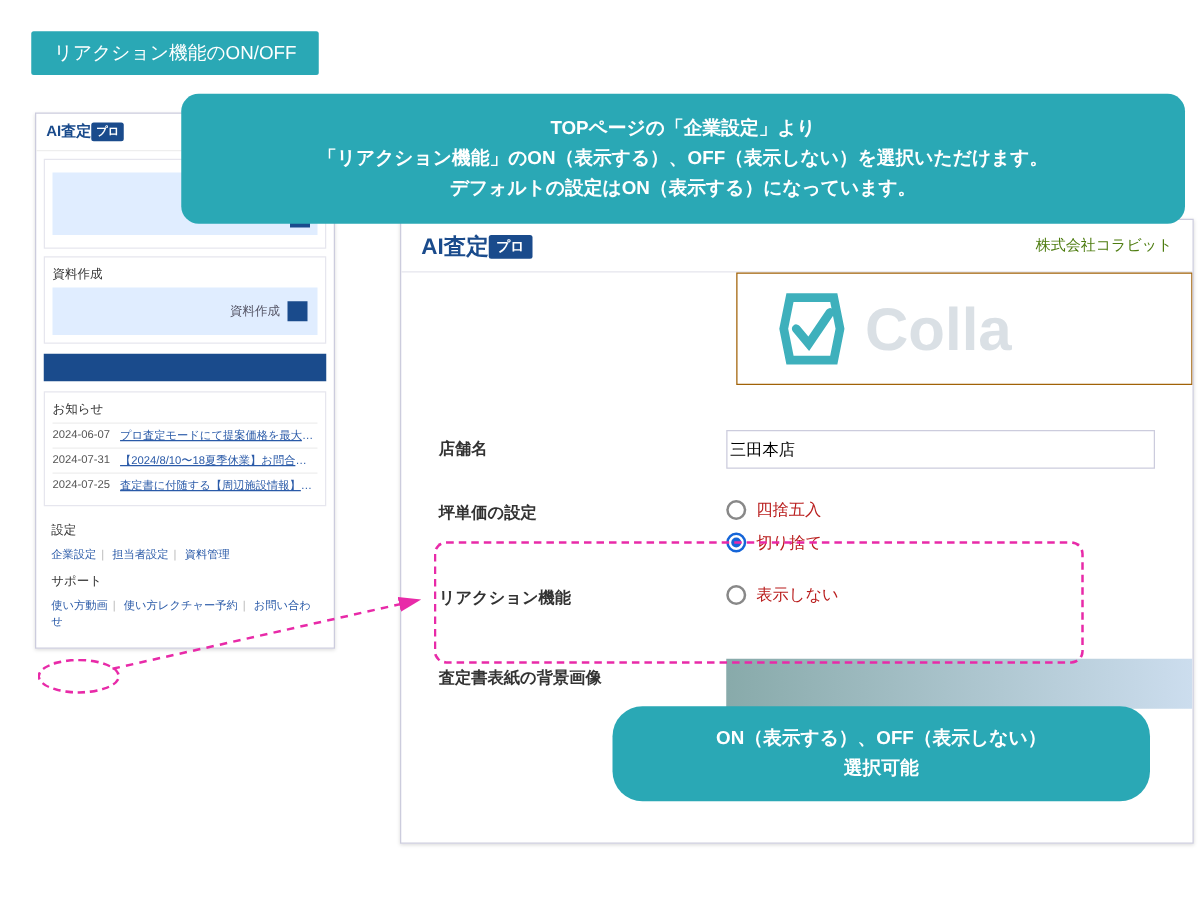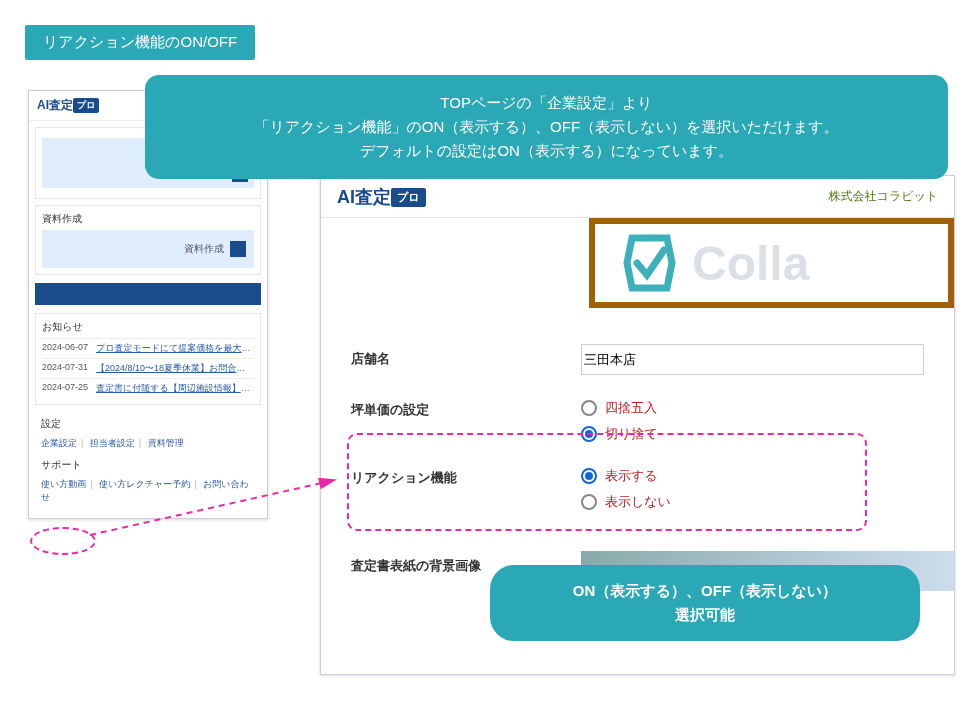--- a/index.html
+++ b/index.html
@@ -28,21 +28,21 @@
     position: absolute;
     left: 145px; top: 75px;
     width: 803px;
     background: #2aa8b5;
     color: #fff;
     padding: 16px 24px;
     border-radius: 14px;
     text-align: center;
     font-size: 15px;
     line-height: 1.6;
-    font-weight: 400;
+    font-weight: 700;
     z-index: 5;
   }
 
   
   .left-panel {
     position: absolute;
     left: 28px; top: 90px;
     width: 240px;
     border: 1px solid #ccd;
     background: #fff;
@@ -163,21 +163,21 @@
   }
   .right-panel .company-name { color: #4d7c0f; font-size: 12px; font-family: Liberation Serif, serif; }
   .right-panel .body {
     padding: 16px 30px;
     position: relative;
   }
   .right-panel .brand-block {
     position: absolute;
     right: 0; top: 0;
     width: 365px; height: 90px;
-    border: 6px solid #a16207;
+    border: 1px solid #a16207;
     display: flex; align-items: center; justify-content: center;
   }
   .right-panel .brand-block svg { opacity: 0.9; }
 
   .right-panel .form-row {
     display: flex;
     align-items: flex-start;
     margin-top: 20px;
   }
   .right-panel .form-row.first { margin-top: 110px; }
@@ -361,24 +361,20 @@
           <span class="radio checked"></span>
           <span>切り捨て</span>
         </div>
       </div>
     </div>
 
     <div class="form-row">
       <div class="form-label">リアクション機能</div>
       <div class="form-control radio-group">
         <div class="radio-item">
-          <span class="radio checked"></span>
-          <span>表示する</span>
-        </div>
-        <div class="radio-item">
           <span class="radio"></span>
           <span>表示しない</span>
         </div>
       </div>
     </div>
 
     <div class="form-row" style="margin-top:40px">
       <div class="form-label">査定書表紙の背景画像</div>
       <div class="form-control"></div>
     </div>

